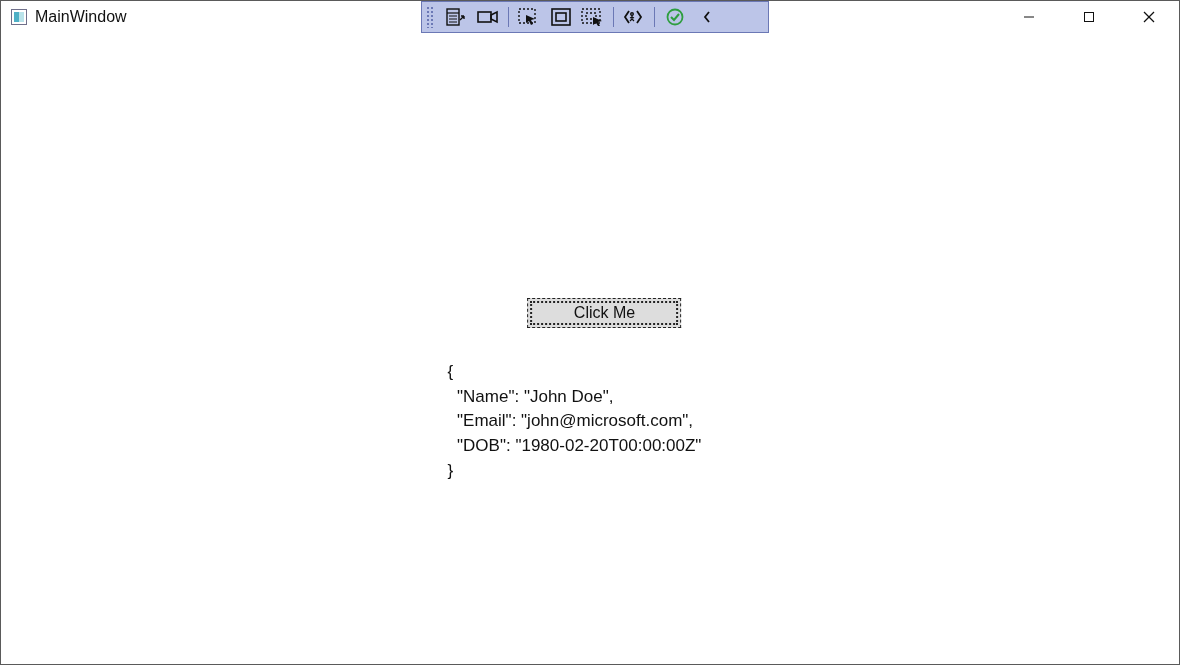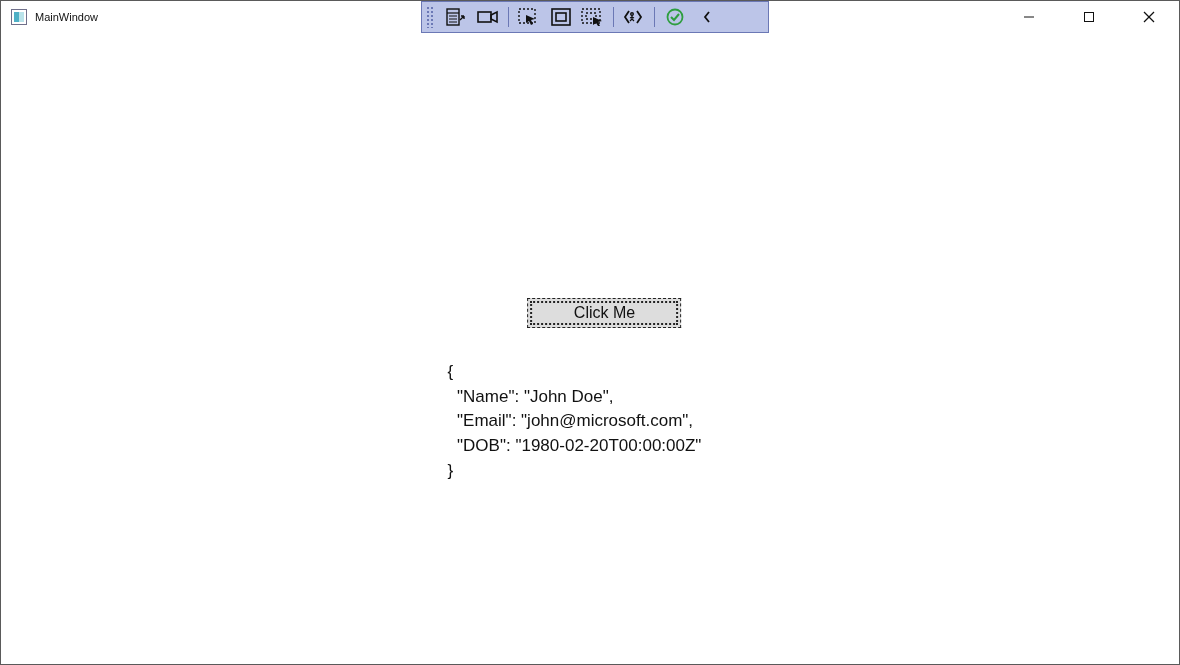--- a/index.html
+++ b/index.html
@@ -31,21 +31,21 @@
     background: #fff;
     flex-shrink: 0;
   }
   .app-icon::before {
     content: "";
     position: absolute;
     left: 2px; top: 2px; right: 2px; bottom: 2px;
     background: linear-gradient(90deg, #4fb0c6 50%, #b9e3ea 50%);
   }
   .title-text {
-    font-size: 11px;
+    font-size: 16px;
     color: #111;
   }
   .win-buttons {
     position: absolute;
     right: 0; top: 0;
     height: 32px;
     display: flex;
   }
   .win-btn {
     width: 60px; height: 32px;

